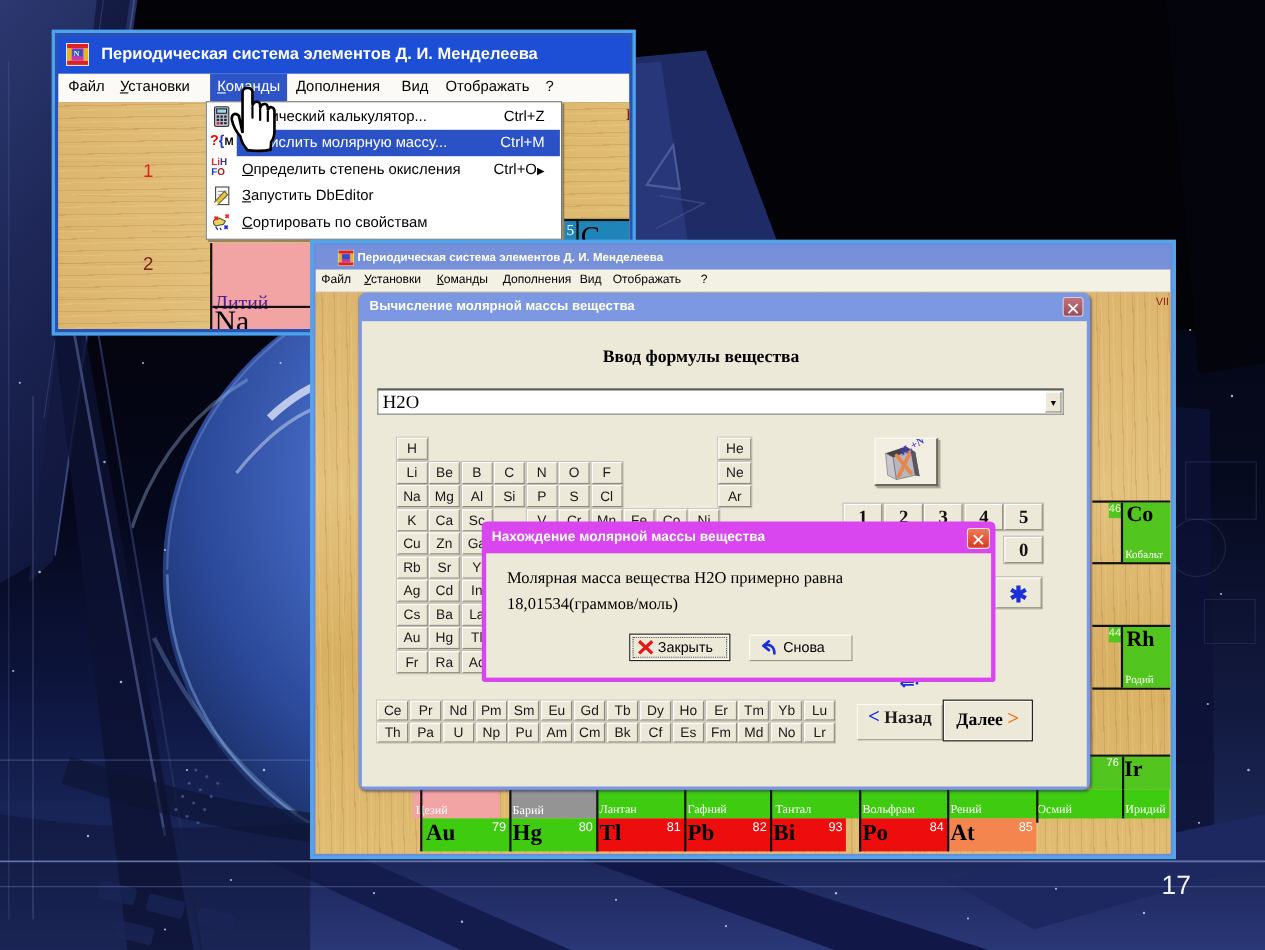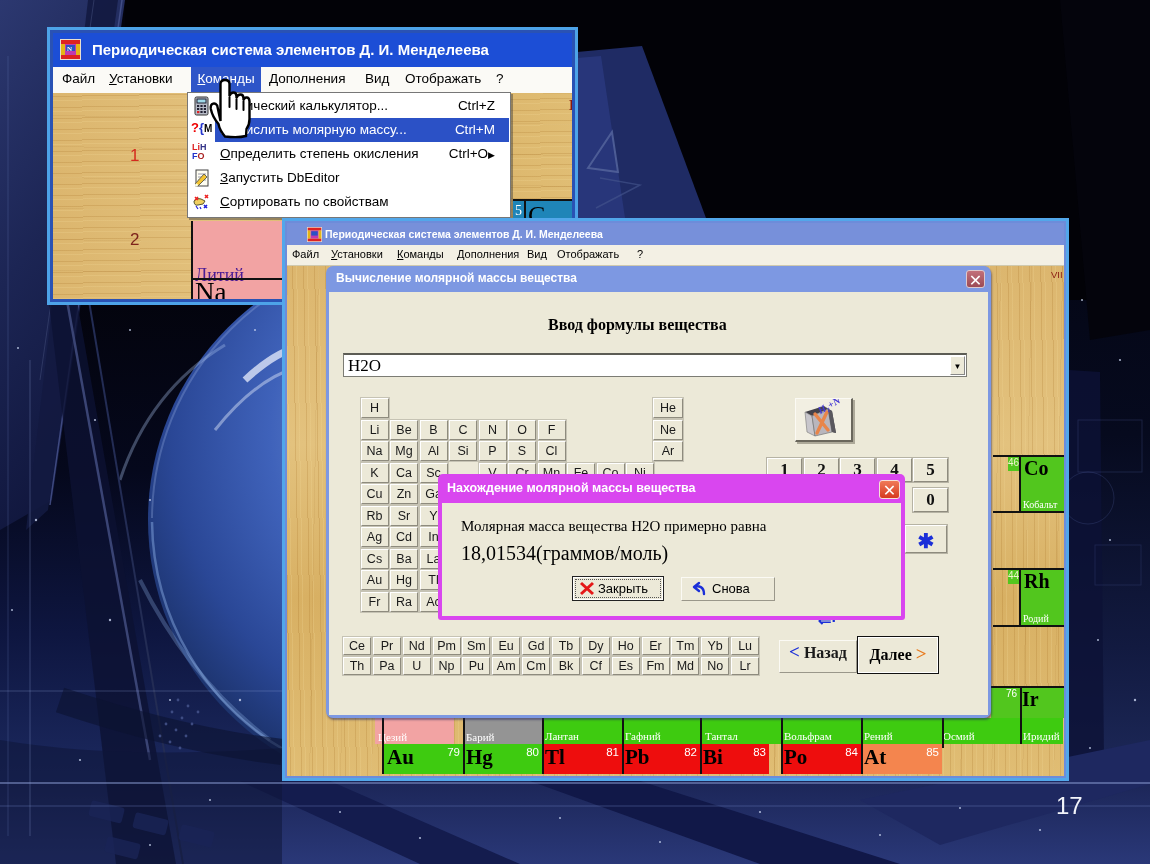--- a/index.html
+++ b/index.html
@@ -379,21 +379,21 @@
         <div class="bcell" style="left:255px;width:80px;background:#ee0d0d;">
             <span class="s">Tl</span>
             <span class="n">81</span>
           </div>
         <div class="bcell" style="left:335px;width:78px;background:#ee0d0d;">
             <span class="s">Pb</span>
             <span class="n">82</span>
           </div>
         <div class="bcell" style="left:413px;width:69px;background:#ee0d0d;">
             <span class="s">Bi</span>
-            <span class="n">83</span>
+            <span class="n">93</span>
           </div>
         <div class="bcell" style="left:494px;width:80px;background:#ee0d0d;">
             <span class="s">Po</span>
             <span class="n">84</span>
           </div>
         <div class="bcell" style="left:574px;width:81px;background:#f4854e;">
             <span class="s">At</span>
             <span class="n">85</span>
           </div>
         <div class="bvl" style="left:95px;"></div>
@@ -524,21 +524,21 @@
       </div>
       <div class="abs" style="left:531px;top:370px;width:82px;height:38px;background:#ece9d8;border:1.5px solid #111;box-shadow:inset 0 0 0 1px #fff;text-align:center;line-height:34px;">
         <span class="serif" style="font-weight:bold;font-size:16px;">Далее <span style="color:#e87a1e;font-size:19px;">&gt;</span></span>
       </div>
     </div>
     <div id="dlg3" class="abs">
       <div class="cap">Нахождение молярной массы вещества</div>
         <div class="xbtn">✕</div>
       <div class="body"></div>
       <div class="abs serif" style="left:23px;top:44px;font-size:15px;color:#000;">Молярная масса вещества H2O примерно равна</div>
-      <div class="abs serif" style="left:23px;top:68px;font-size:20px;color:#000;">18,01534(граммов/моль)</div>
+      <div class="abs serif" style="left:23px;top:68px;font-size:15px;color:#000;">18,01534(граммов/моль)</div>
       <div class="abs" style="left:134px;top:102px;width:92px;height:25px;background:#ece9d8;border:1.5px solid #222;box-shadow:inset 0 0 0 1px #fff;">
         <div style="position:absolute;left:2px;top:2px;right:2px;bottom:2px;border:1px dotted #555;"></div>
         <svg style="position:absolute;left:6px;top:4px;" width="16" height="15" viewBox="0 0 16 15">
             <path d="M2 2 L14 13 M14 2 L2 13" stroke="#e41818" stroke-width="3"></path>
           </svg>
         <span style="position:absolute;left:25px;top:4px;font-size:13px;color:#000;">Закрыть</span>
       </div>
       <div class="abs beigebtn" style="left:243px;top:103px;width:94px;height:24px;">
         <svg style="position:absolute;left:8px;top:3px;" width="17" height="16" viewBox="0 0 17 16">
             <path d="M14 13 C14 6 9 4 4 6 M4 6 L9 2 M4 6 L9 10" stroke="#1b2fd8" stroke-width="2.4" fill="none" stroke-linecap="round" stroke-linejoin="round"></path>

